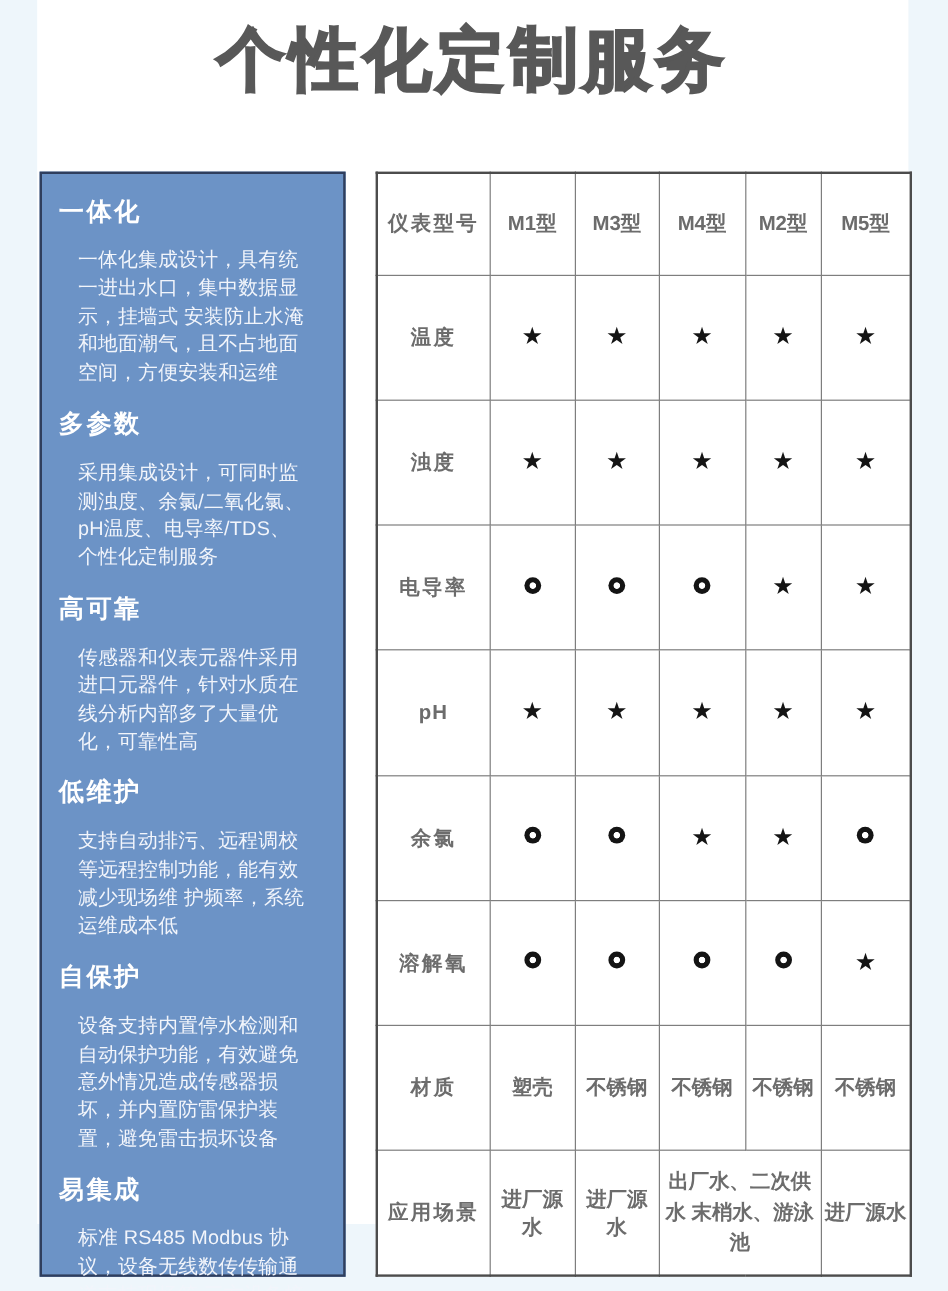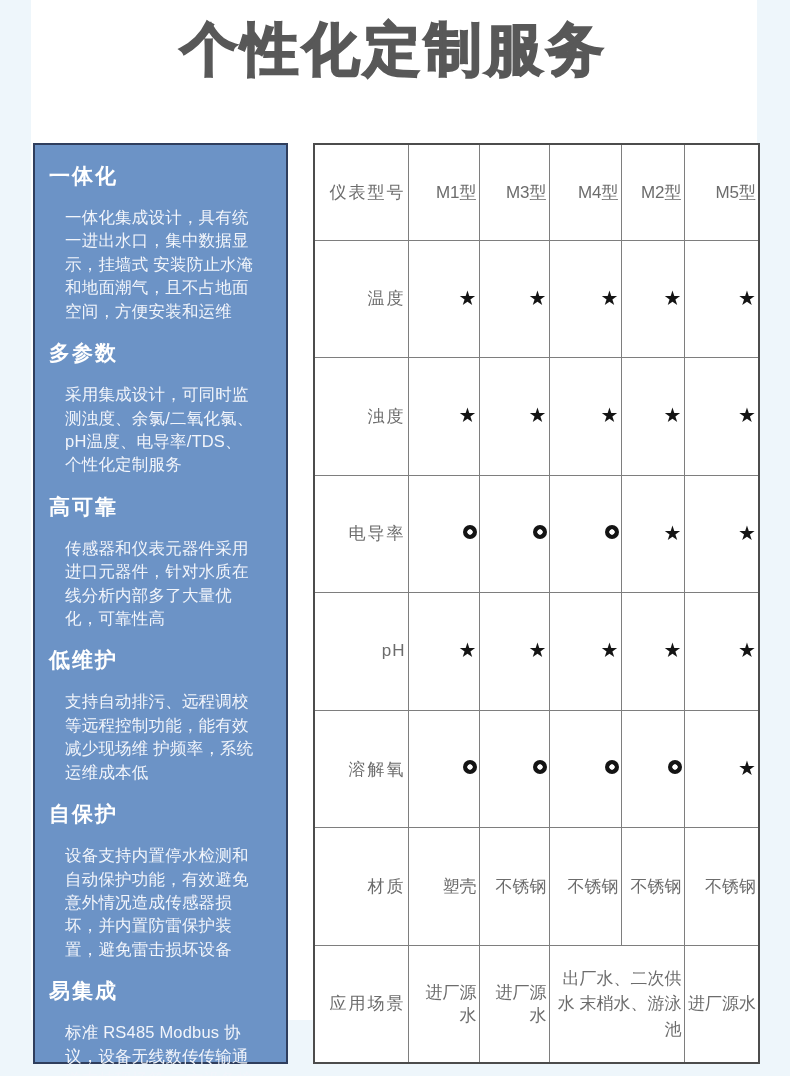--- a/index.html
+++ b/index.html
@@ -39,22 +39,22 @@
   
   table.spec{
     position:absolute;left:282px;top:143px;
     width:445px;height:921px;
     border-collapse:collapse;table-layout:fixed;
     background:#ffffff;
     border:2px solid #4c4c4c;
   }
   table.spec th, table.spec td{
     border:1px solid #7e7e7e;
-    text-align:right;vertical-align:middle;
-    color:#6c6c6c;font-size:17px;font-weight:normal;
+    text-align:center;vertical-align:middle;
+    color:#6c6c6c;font-size:17px;font-weight:bold;
     padding:2px;overflow:hidden;
   }
   tr.head{height:85px;}
   tr.datarow{height:104px;}
   th.rowhead, td.label{letter-spacing:2px;}
   td.small{font-size:15.5px;letter-spacing:0;}
   td.multi{font-size:15.5px;line-height:1.5;letter-spacing:0;}
   .sym{display:inline-block;}
   .sym.star{font-size:20px;color:#141414;line-height:1;}
   .sym.dot{
@@ -141,20 +141,28 @@
     </tr>
     <tr class="datarow">
       <td class="label" style="letter-spacing:1px">pH</td>
       <td><span class="sym star">★</span></td>
       <td><span class="sym star">★</span></td>
       <td><span class="sym star">★</span></td>
       <td><span class="sym star">★</span></td>
       <td><span class="sym star">★</span></td>
     </tr>
     <tr class="datarow">
+      <td class="label">余氯</td>
+      <td><span class="sym dot"></span></td>
+      <td><span class="sym dot"></span></td>
+      <td><span class="sym star">★</span></td>
+      <td><span class="sym star">★</span></td>
+      <td><span class="sym dot"></span></td>
+    </tr>
+    <tr class="datarow">
       <td class="label">溶解氧</td>
       <td><span class="sym dot"></span></td>
       <td><span class="sym dot"></span></td>
       <td><span class="sym dot"></span></td>
       <td><span class="sym dot"></span></td>
       <td><span class="sym star">★</span></td>
     </tr>
     <tr class="datarow">
       <td class="label">材质</td>
       <td>塑壳</td>

